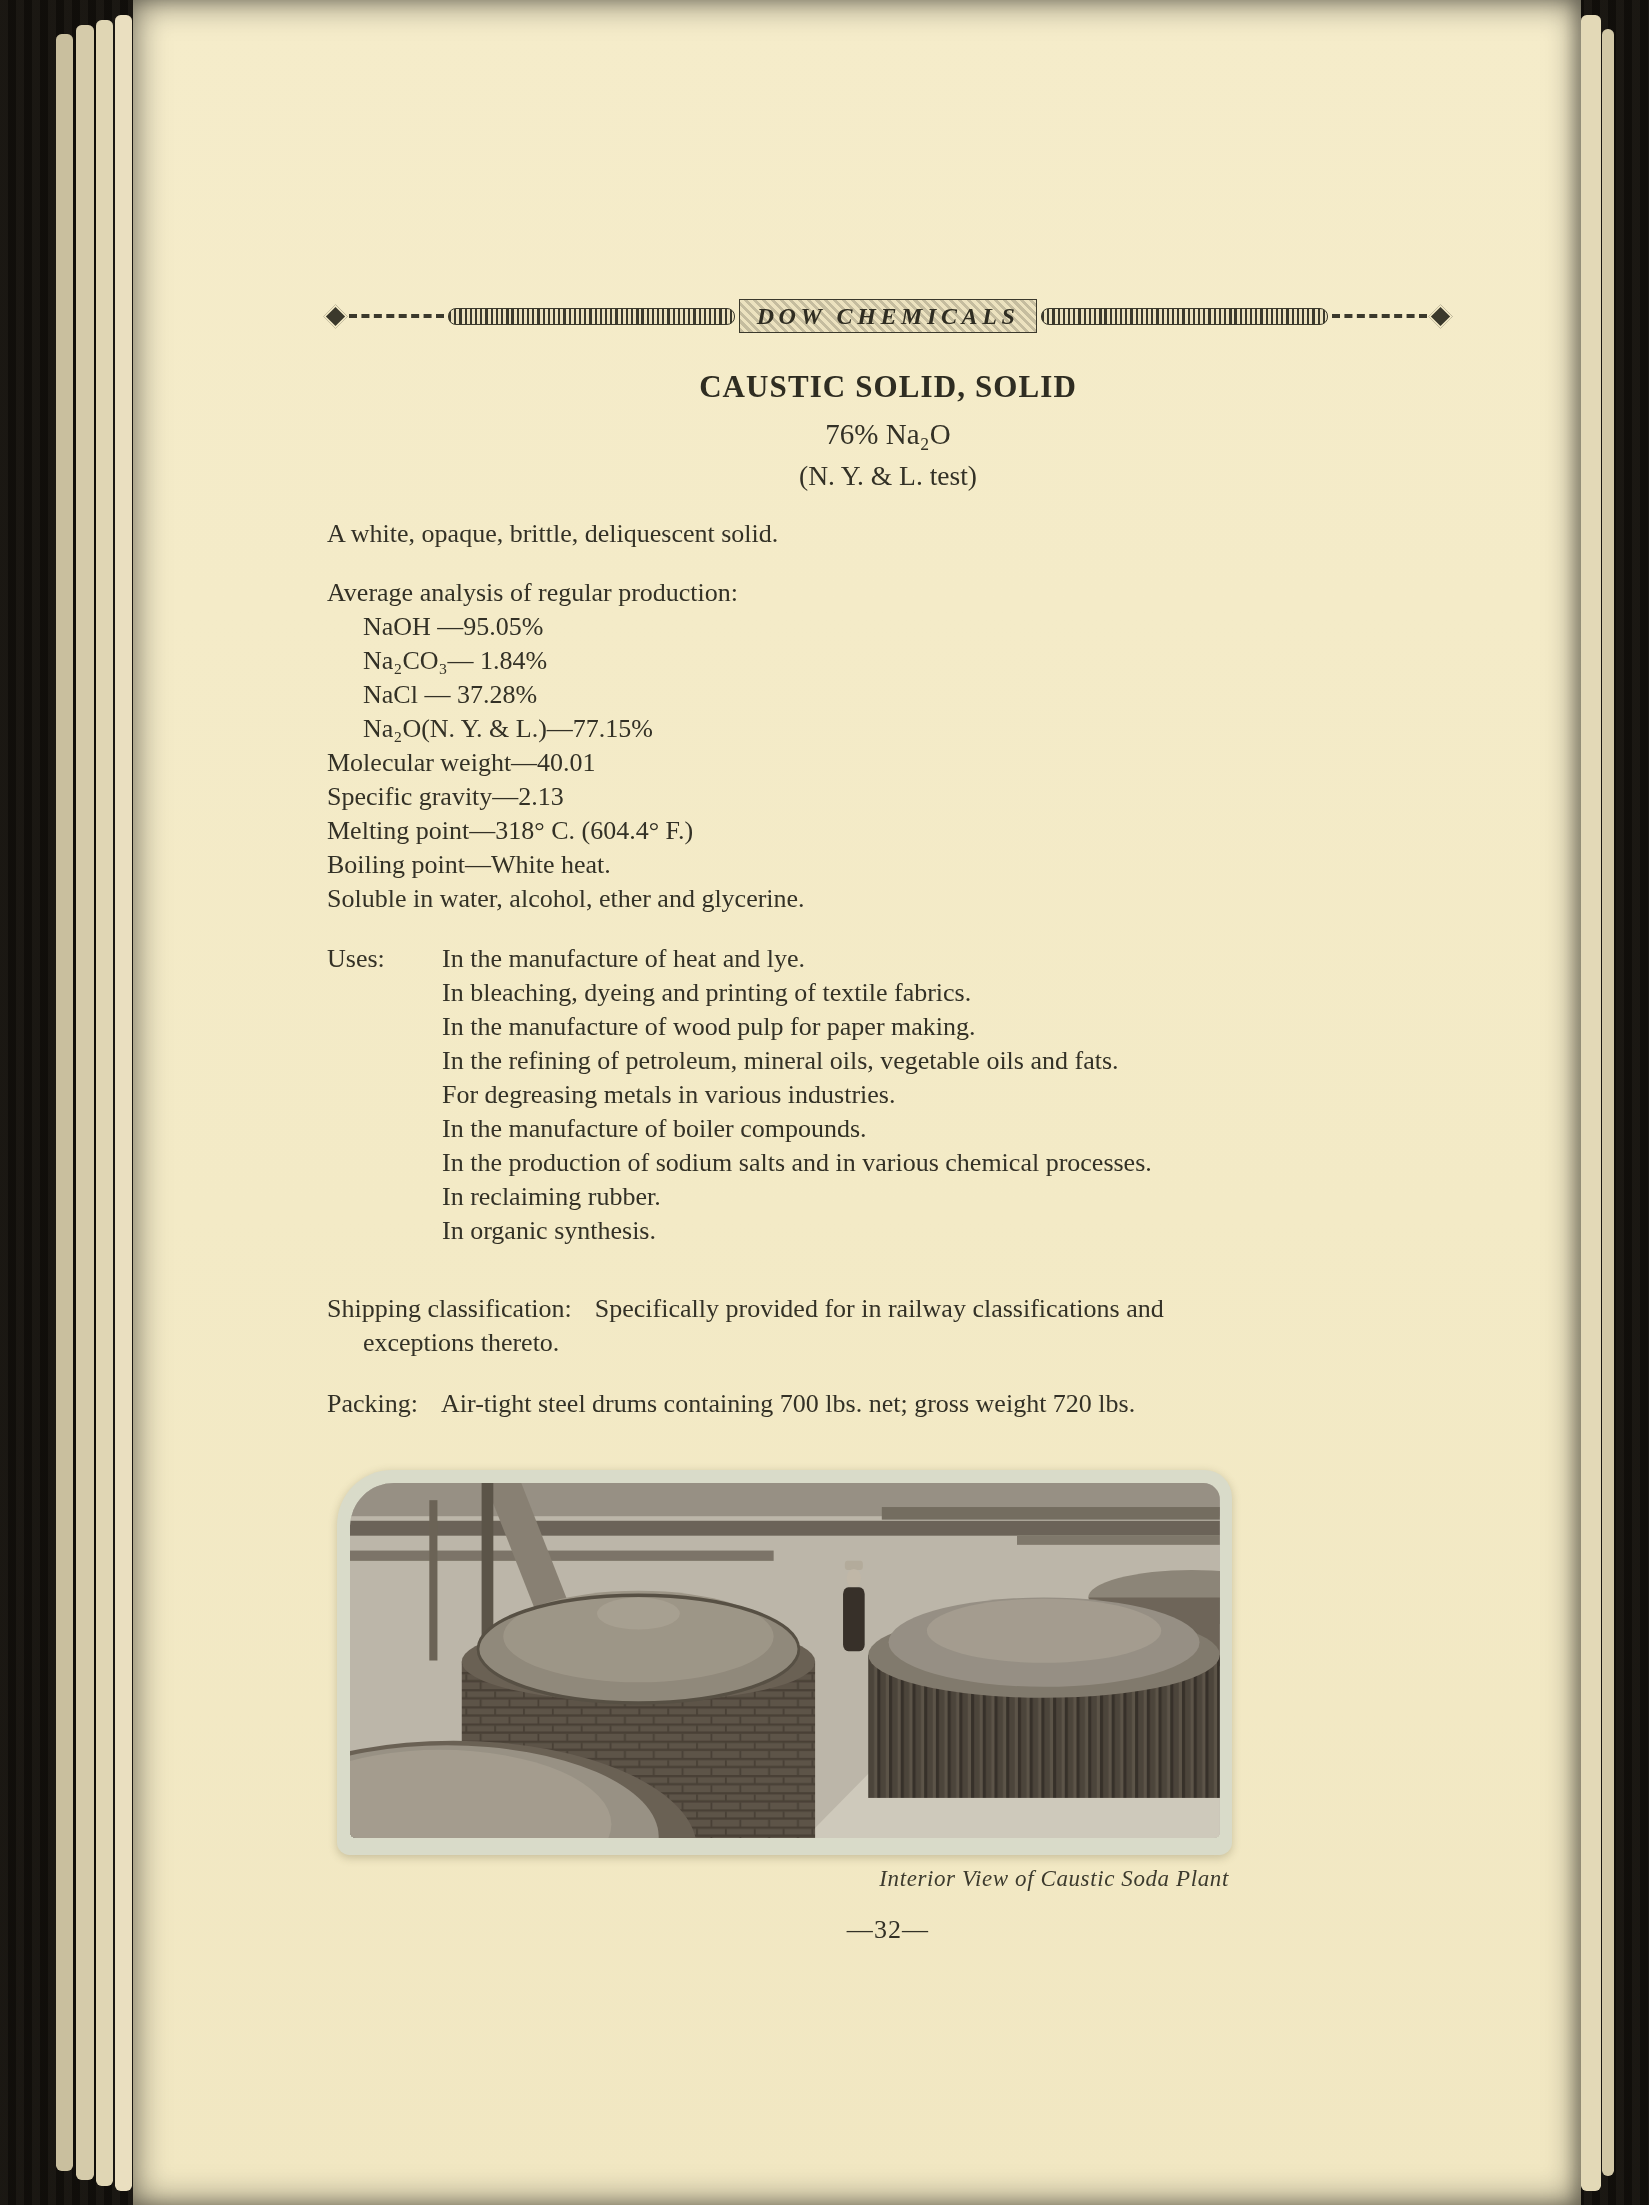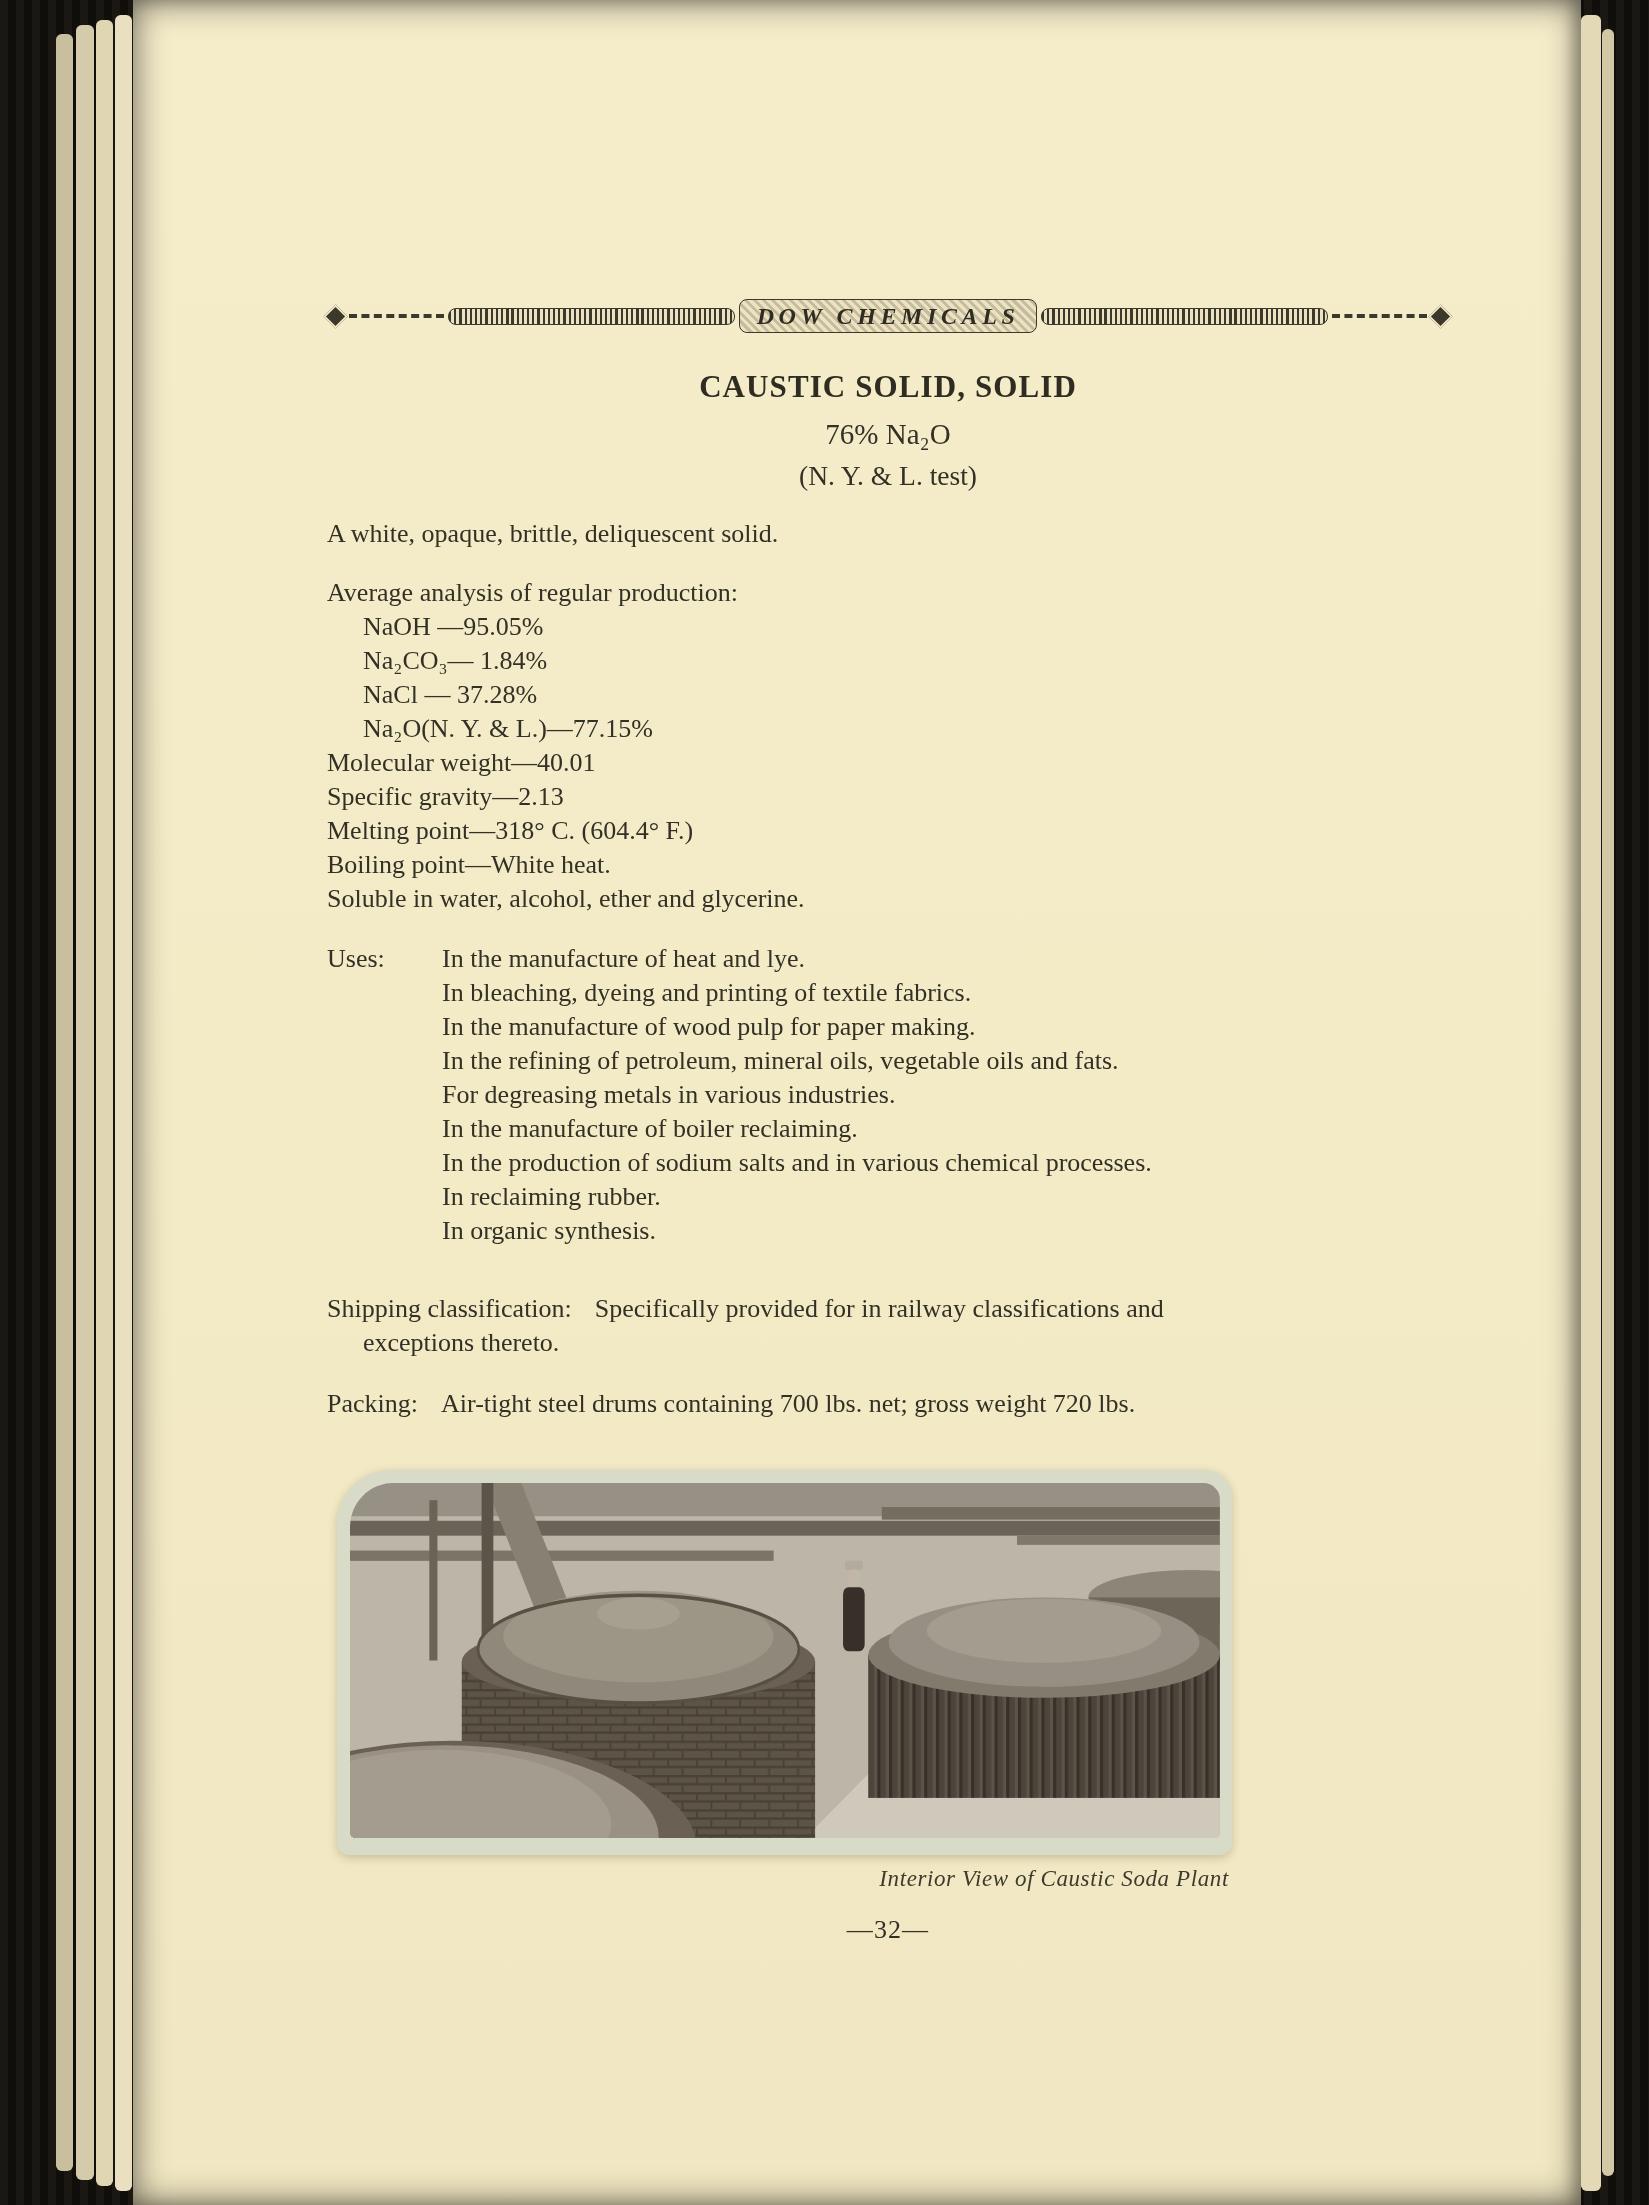--- a/index.html
+++ b/index.html
@@ -32,21 +32,21 @@
   .banner{display:flex;align-items:center;width:100%;height:32px;}
   .diamond{width:17px;height:17px;background:#3b392c;transform:rotate(45deg);flex:0 0 auto;
     box-shadow:0 0 0 1.7px #f3eac6 inset;}
   .dash{width:95px;border-top:4.6px dashed #3b392c;flex:0 0 auto;margin:0 4.6px;}
   .hatch{flex:1 1 auto;height:15px;border:1.7px solid #3b392c;border-radius:8px;
     background:repeating-linear-gradient(90deg,#3b392c 0 2.3px,#ece2bf 2.3px 5.2px);}
   .banner-label{
     flex:0 0 auto;padding:2.3px 17px;margin:0 3.4px;
     font-weight:700;font-style:italic;font-size:24px;letter-spacing:4.6px;color:#2f2d22;
     background:repeating-linear-gradient(45deg,rgba(59,57,44,0.22) 0 2.9px,rgba(59,57,44,0) 2.9px 6.3px),#ece2bf;
-    border:1.7px solid #3b392c;border-radius:8px;white-space:nowrap;
+    border:1.7px solid #3b392c;border-radius:0;white-space:nowrap;
   }
 
   
   .title-block{text-align:center;margin-top:37px;}
   .title{font-size:31px;font-weight:700;letter-spacing:1.1px;color:#2f2d22;}
   .subtitle{font-size:29px;margin-top:12.6px;}
   .subtitle2{font-size:27.5px;margin-top:9.2px;}
 
   
   .para{font-size:26px;line-height:34px;margin-top:25px;}
@@ -128,21 +128,21 @@
       </div>
 
       <div class="uses">
         <div class="uses-label">Uses:</div>
         <div class="uses-items">
           <div>In the manufacture of heat and lye.</div>
           <div>In bleaching, dyeing and printing of textile fabrics.</div>
           <div>In the manufacture of wood pulp for paper making.</div>
           <div>In the refining of petroleum, mineral oils, vegetable oils and fats.</div>
           <div>For degreasing metals in various industries.</div>
-          <div>In the manufacture of boiler reclaiming.</div>
+          <div>In the manufacture of boiler compounds.</div>
           <div>In the production of sodium salts and in various chemical processes.</div>
           <div>In reclaiming rubber.</div>
           <div>In organic synthesis.</div>
         </div>
       </div>
 
       <div class="ship">
         <span class="inline-label">Shipping classification:</span><span>Specifically provided for in railway classifications and</span>
         <div class="l2">exceptions thereto.</div>
       </div>

